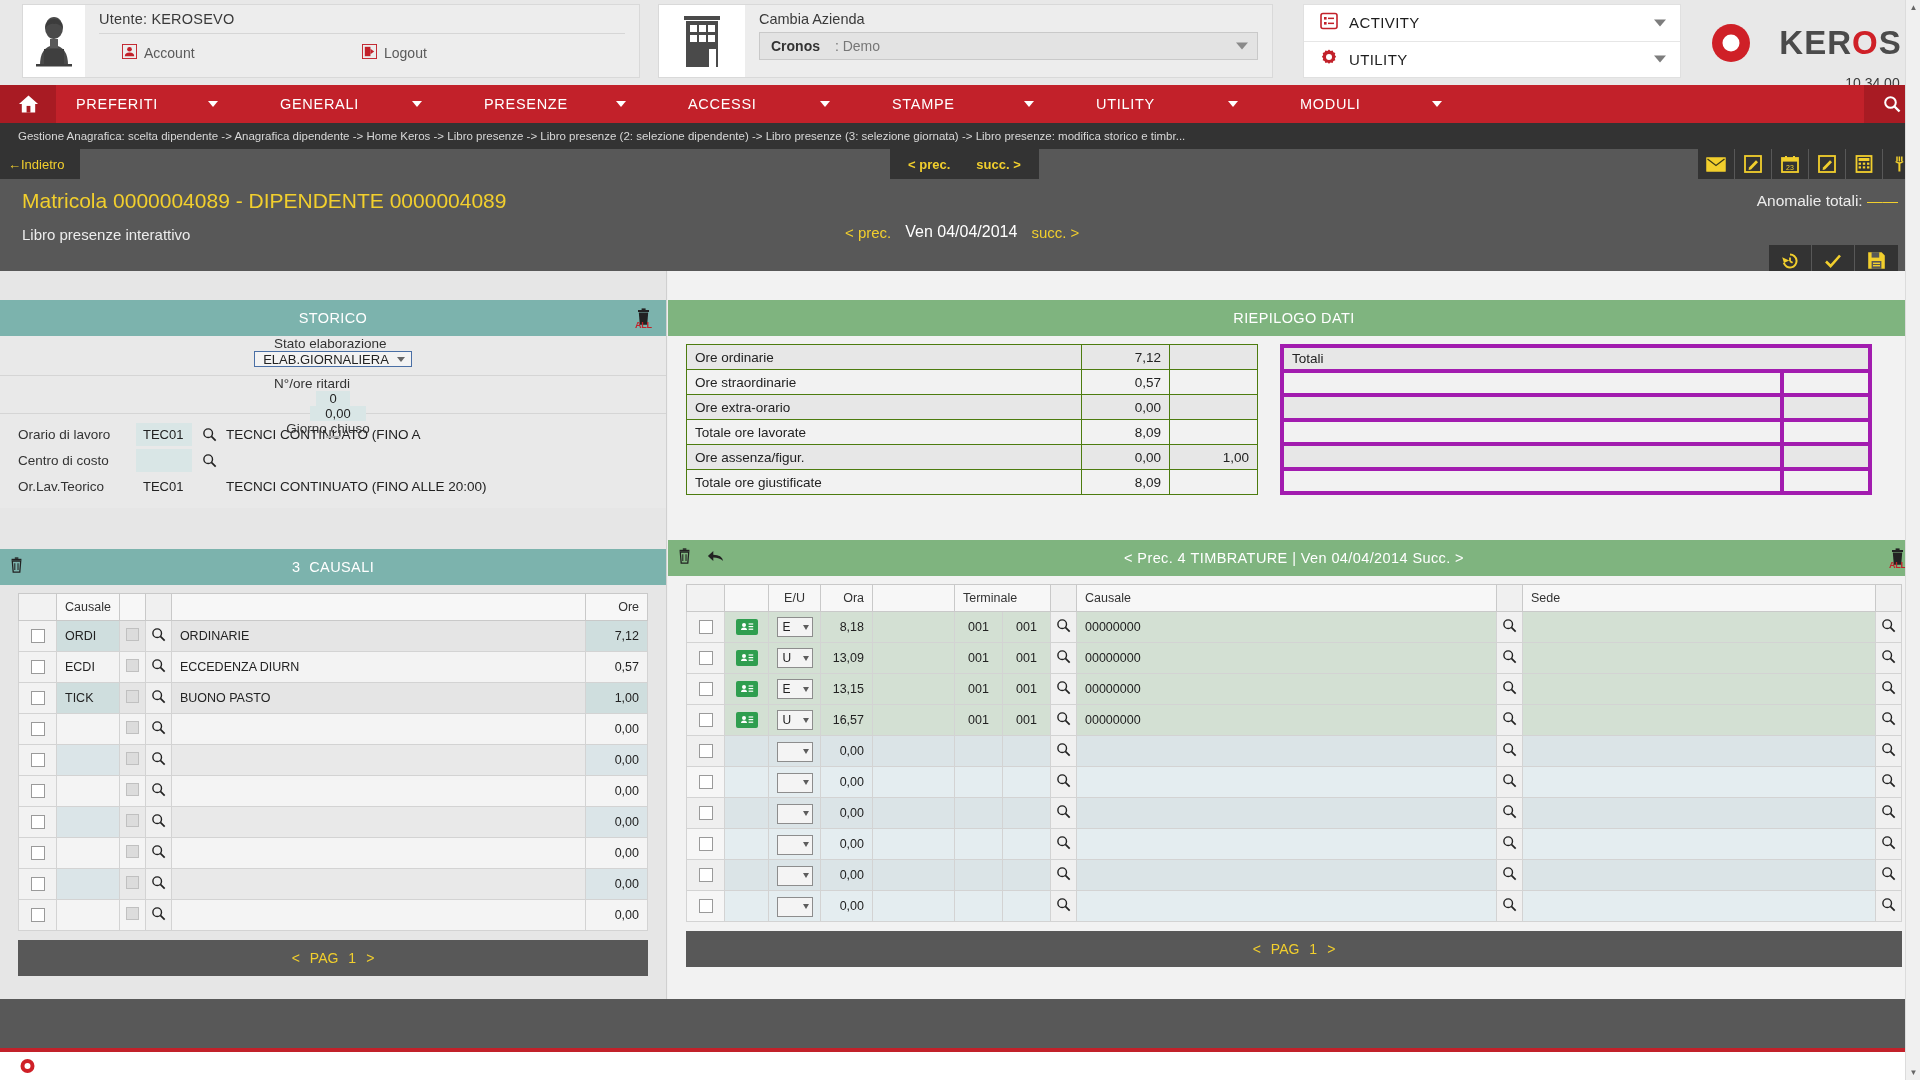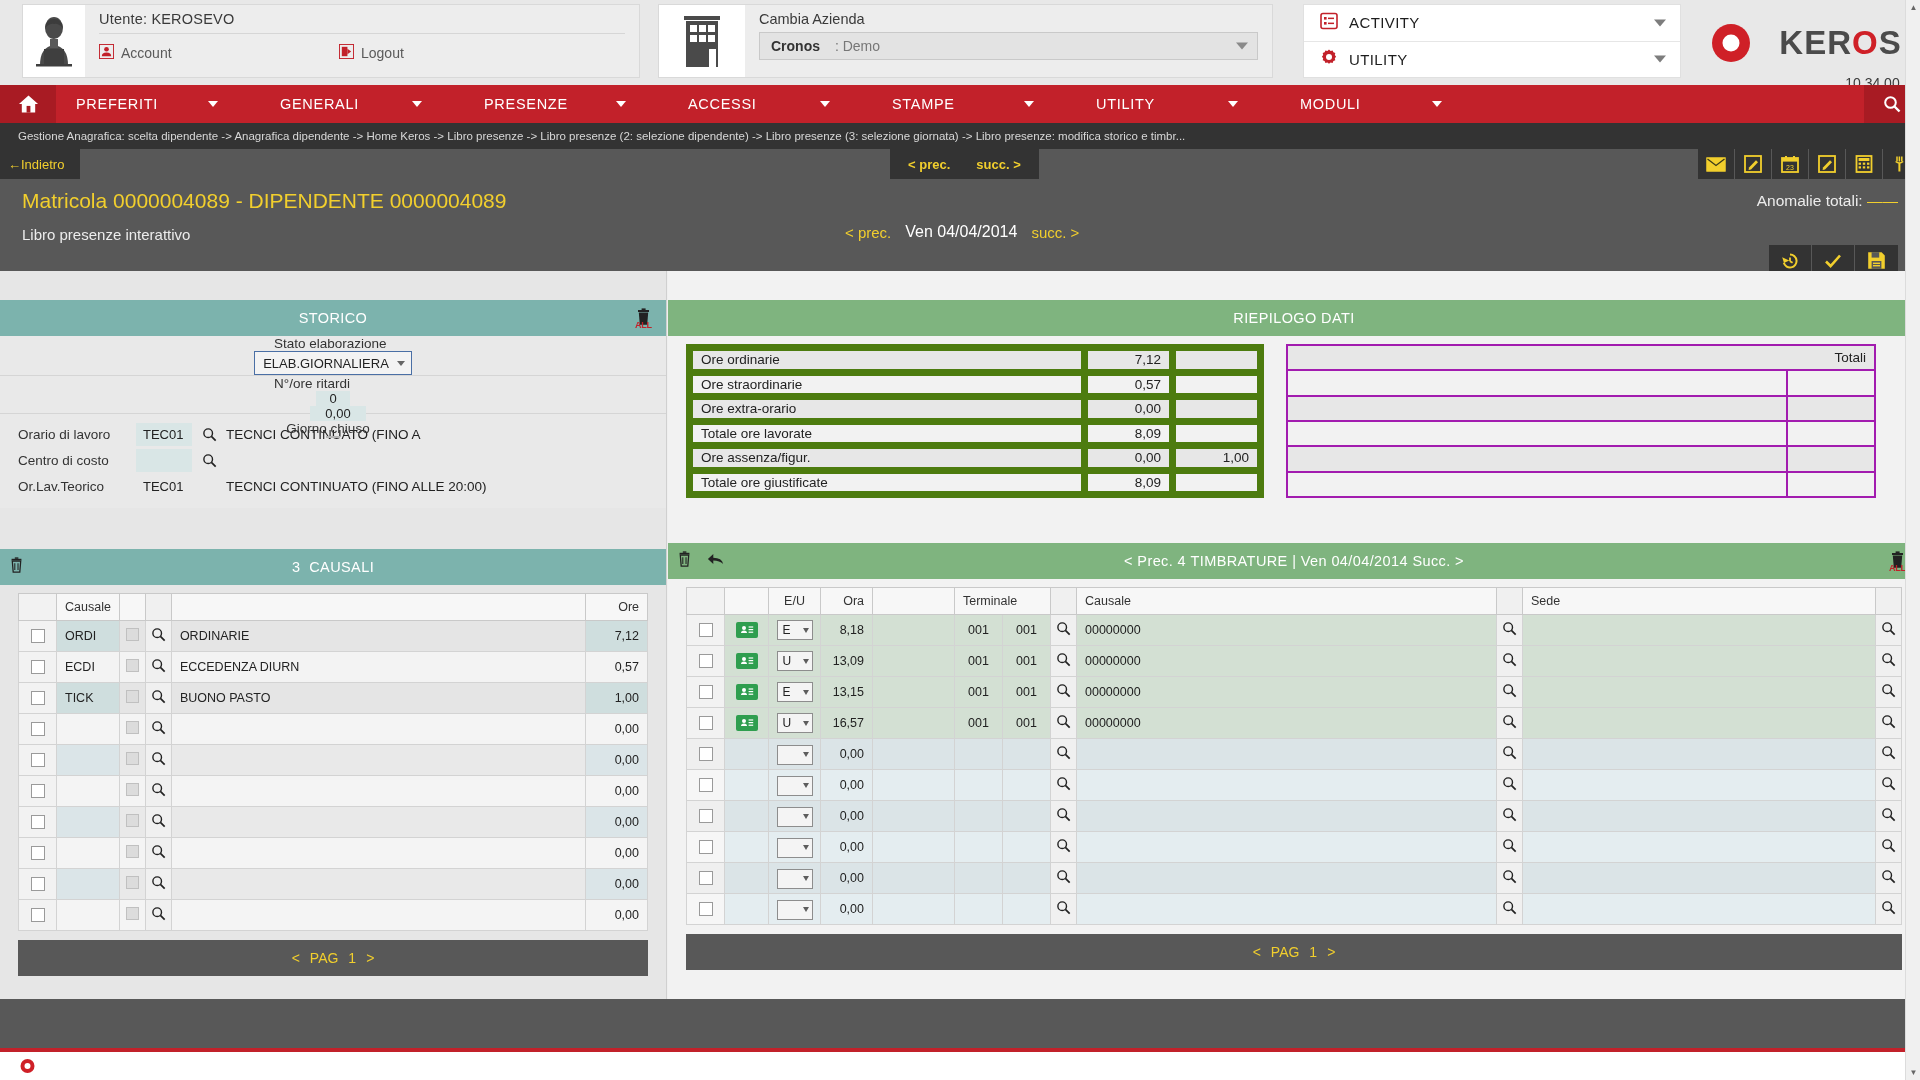--- a/index.html
+++ b/index.html
@@ -39,21 +39,21 @@
     background: #ededed;
     padding: 6px 14px 0 14px;
     display: flex; flex-direction: column;
   }
   .user-name {
     font-size: 14.5px; color: #3a3a3a;
     padding-bottom: 6px;
     border-bottom: 1px solid #d6d6d6;
     letter-spacing: .2px;
   }
-  .user-links { display: flex; padding-top: 10px; }
+  .user-links { display: flex; padding-top: 10px; justify-content: center; }
   .user-link {
     display: flex; align-items: center; gap: 7px;
     width: 240px;
     font-size: 14px; color: #5a5a5a;
     cursor: pointer;
   }
 
   .company-box {
     display: flex;
     background: #fff;
@@ -302,21 +302,21 @@
     border-bottom: 1px solid #d5d5d5;
     padding: 0 18px;
     height: 35px;
     position: relative;
     flex-direction: column;
   }
   .st-label { font-size: 13.5px; color: #333; width: 118px; }
   .sel-field {
     border: 1px solid #4a6fa5;
     background: #f3f3f3;
-    height: 24px; min-width: 122px;
+    height: 16px; min-width: 122px;
     display: flex; align-items: center; justify-content: space-between;
     padding: 0 6px 0 8px;
     font-size: 13px; color: #222;
     cursor: pointer;
   }
   .sel-field .sc {
     width: 0; height: 0;
     border-left: 4px solid transparent;
     border-right: 4px solid transparent;
     border-top: 5px solid #666;
@@ -344,31 +344,31 @@
     font-size: 13px; color: #222;
   }
   .st-grow .gcode.plain { background: transparent; }
   .st-grow .gmag { width: 34px; display: flex; align-items: center; justify-content: center; cursor: pointer; }
   .st-grow .gdesc { font-size: 13.5px; color: #222; }
 
   
   .riep-body { display: flex; gap: 22px; padding: 8px 18px 10px 18px; }
   .riep-table { border: 1px solid #9a9a9a; border-collapse: collapse; }
   .riep-table td {
-    border: 7px solid #4d7c0f;
+    border: 1px solid #4d7c0f;
     height: 24.5px; font-size: 13.5px; color: #222;
     padding: 0 8px;
   }
   .riep-table tr:nth-child(odd) td { background: #e7e7e7; }
   .riep-table tr:nth-child(even) td { background: #f2f2f2; }
   .rt-label { width: 395px; }
   .rt-v1 { width: 88px; text-align: right; }
   .rt-v2 { width: 88px; text-align: right; }
   .tot-table { border: 1px solid #9a9a9a; border-collapse: collapse; }
-  .tot-table td { border: 2px solid #a21caf; height: 24.5px; font-size: 13.5px; color: #222; padding: 0 8px; text-align: right; }
+  .tot-table td { border: 4px solid #a21caf; height: 24.5px; font-size: 13.5px; color: #222; padding: 0 8px; }
   .tot-table tr:nth-child(odd) td { background: #e7e7e7; }
   .tot-table tr:nth-child(even) td { background: #f2f2f2; }
   .tt-main { width: 500px; }
   .tt-side { width: 88px; }
 
   
   .dt-wrap { padding: 8px 18px 0 18px; }
   table.dt { border-collapse: collapse; width: 100%; border: 1px solid #c2c2c2; }
   table.dt th {
     background: #f7f7f7; border: 1px solid #c9c9c9;

